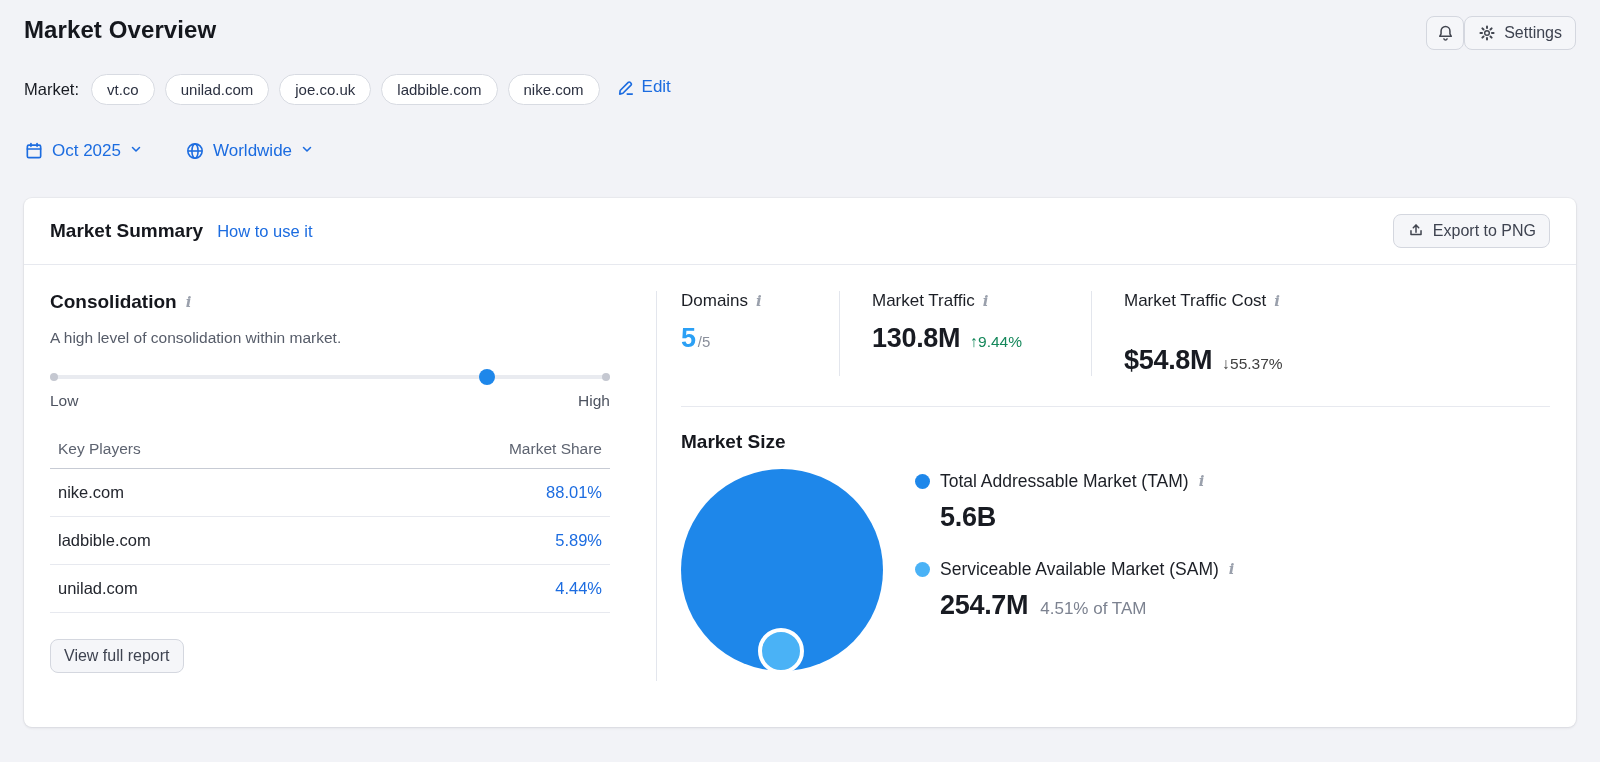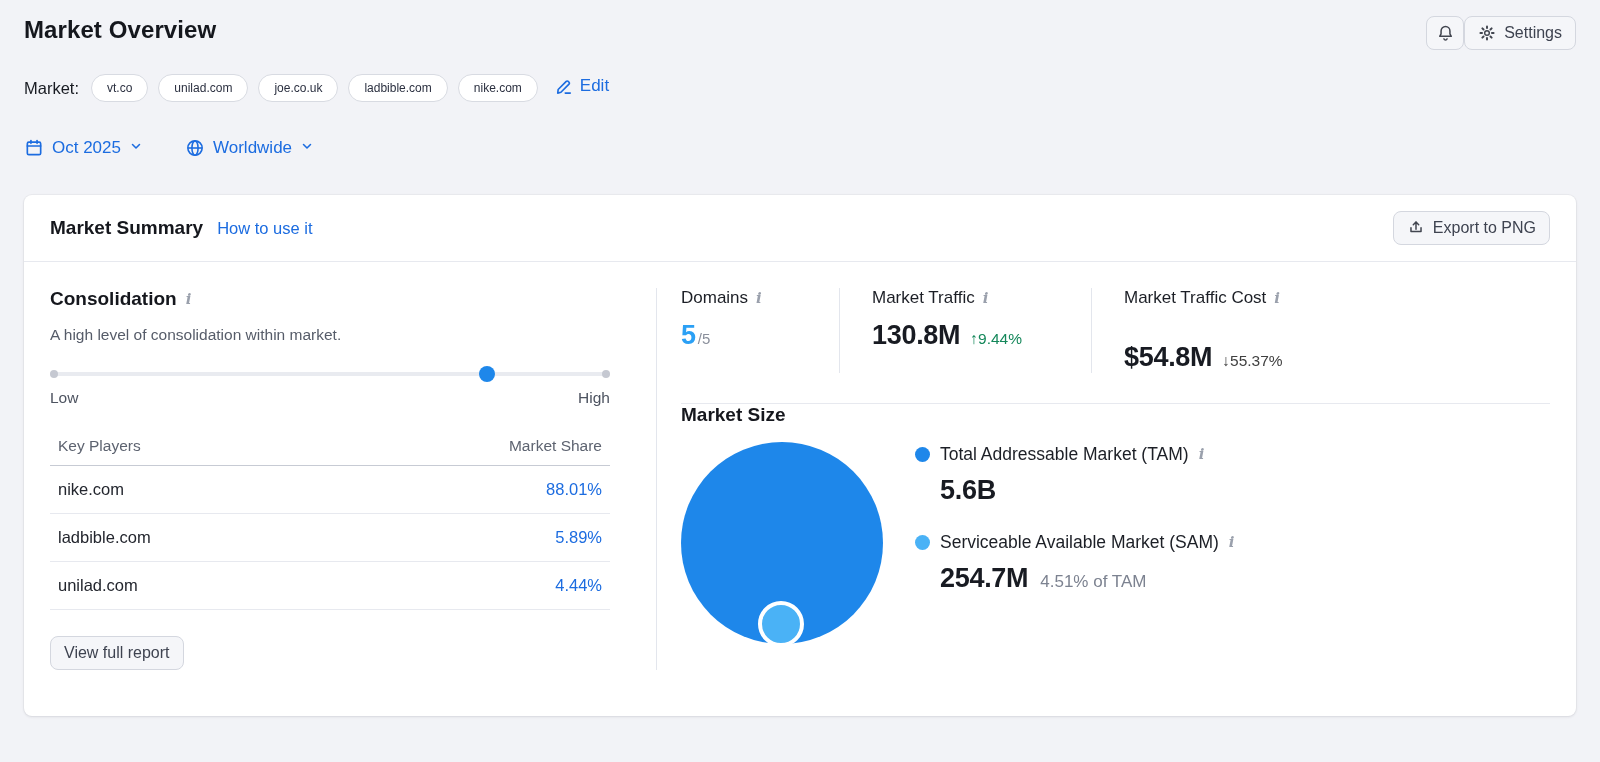--- a/index.html
+++ b/index.html
@@ -22,21 +22,21 @@
     font-family:"Liberation Sans", sans-serif;
   }
   .btn.icon-only { width:38px; justify-content:center; padding:0; }
   .btn svg { display:block; }
 
   
   .market-row { display:flex; align-items:center; gap:10px; margin-top:24px; }
   .market-label { font-size:16.5px; color:#181b22; margin-right:2px; }
   .chip {
     background:#fff; border:1px solid #d8dbe2; border-radius:17px;
-    padding:6px 15px; font-size:12px; color:#2b3040; cursor:default;text-align:center;
+    padding:6px 15px; font-size:15px; color:#2b3040; cursor:default;text-align:center;
   }
   .edit-link {
     display:inline-flex; align-items:flex-start; gap:6px; margin-left:6px;
     color:#1c6ce0; font-size:17px; text-decoration:none; cursor:pointer;
   }
 
   
   .filters-row { display:flex; align-items:center; gap:42px; margin-top:36px; }
   .filter-link {
     display:inline-flex; align-items:flex-start; gap:8px;
@@ -107,21 +107,21 @@
   .stat-value-row { display:flex; align-items:baseline; margin-top:12px; }
   .stat-value { font-size:27px; font-weight:800; color:#181b22; letter-spacing:-.3px; }
   .stat-value.blue { color:#2ba0f5; }
   .stat-total { font-size:15px; color:#8a8f9b; margin-left:2px; }
   .stat-change { font-size:15.5px; margin-left:10px; font-weight:400; }
   .stat-change.up { color:#14875a; }
   .stat-change.down { color:#404040;margin-top:32px; }
 
   .h-divider { border:none; border-top:1px solid #e7e9ef; margin-top:30px; }
 
-  .ms-title { }
+  .ms-title { margin-top:24px; }
   .ms-content { display:flex; margin-top:16px; }
   .bubble-box { position:relative; width:206px; height:212px; flex:none; }
   .tam-circle { position:absolute; left:0; top:0; width:202px; height:202px; border-radius:50%; background:#1e87ea; }
   .sam-circle {
     position:absolute; left:77px; top:159px; width:46px; height:46px;
     border-radius:50%; background:#4ab2f6; border:4px solid #fff;
   }
   .ms-legend { margin-left:28px; padding-top:2px; }
   .legend-item { display:flex; align-items:center; gap:10px; font-size:17.5px; color:#1c1f26; }
   .legend-dot { width:15px; height:15px; border-radius:50%; flex:none; }

